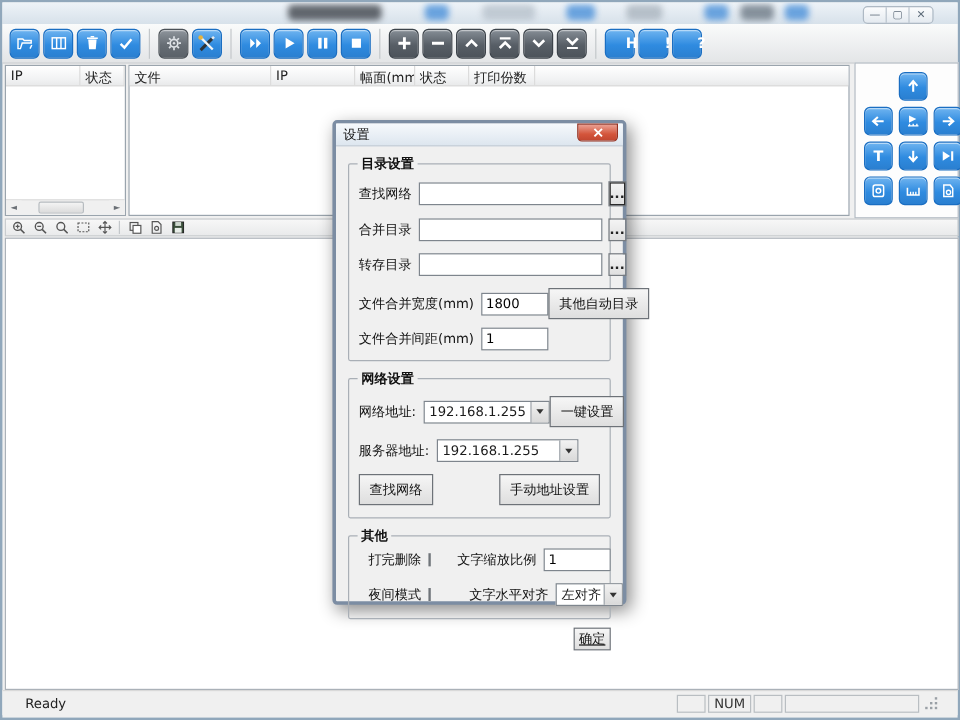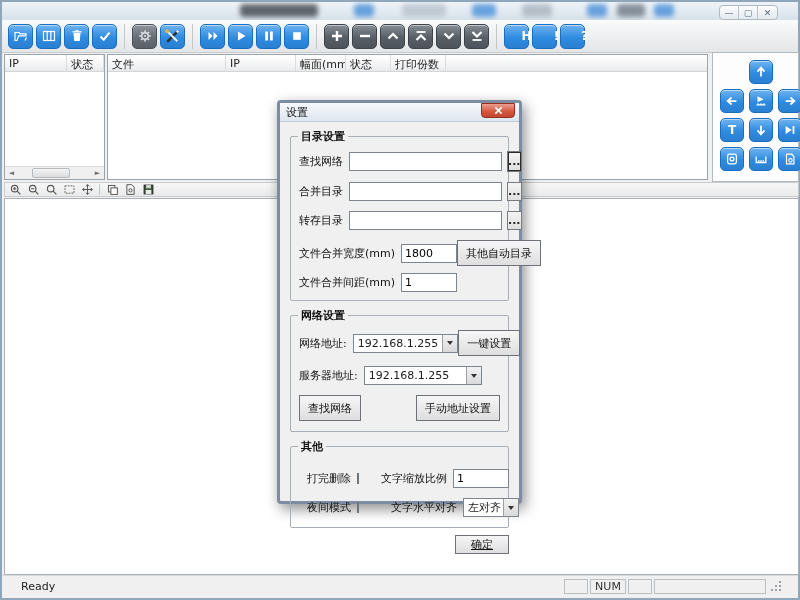--- a/index.html
+++ b/index.html
@@ -89,21 +89,21 @@
   .num-input { width:56px; margin-left:6px; }
   .pushbtn { height:20px; border:1px solid #6d7278; background:linear-gradient(#f6f6f6,#dedede);
     display:flex; align-items:center; justify-content:center; padding:12px 8px; color:#111; white-space:nowrap; }
   .combo { display:flex; align-items:center; height:19px; border:1px solid #7e858d; background:#fff; }
   .combo-text { flex:1; padding:0 4px; white-space:nowrap; overflow:hidden; }
   .combo-btn { width:15px; height:100%; border-left:1px solid #9aa0a6; background:linear-gradient(#f2f2f2,#d9d9d9);
     display:flex; align-items:center; justify-content:center; }
   .arrow-down-glyph { width:0; height:0; border-left:3px solid transparent; border-right:3px solid transparent; border-top:4px solid #333; }
   .checkbox { width:11px; height:11px; border:1px solid #707必7a; border:1px solid #70757a; background:#fff; margin-left:6px; }
   .ok-row { display:flex; justify-content:flex-end; margin-top:7px; }
-  .ok-btn { width:54px; height:19px; border:1px solid #6d7278; background:linear-gradient(#f6f6f6,#dedede);
+  .ok-btn { width:31px; height:19px; border:1px solid #6d7278; background:linear-gradient(#f6f6f6,#dedede);
     display:flex; align-items:center; justify-content:center; color:#111;text-decoration:underline; }
 </style>
 </head>
 <body>
 
 <div class="window">
 
   <div class="titlebar">
     <div class="blob" style="left:238px;width:78px;background:#40454c"></div>
     <div class="blob" style="left:352px;width:20px;background:#4a90d9"></div>
@@ -450,21 +450,21 @@
                 <span class="arrow-down-glyph"></span>
               </span>
           </div>
         </div>
         <div class="frow" style="margin-bottom:4px;justify-content:space-between;gap:16px">
           <div class="pushbtn">查找网络</div>
           <div class="pushbtn">手动地址设置</div>
         </div>
       </div>
 
-      <div class="group" style="margin-top:14px;padding-top:22px">
+      <div class="group" style="margin-top:14px;padding-top:10px">
         <span class="legend">其他</span>
         <div class="frow" style="padding-left:8px">
           <span class="flabel">打完删除</span>
           <span class="checkbox"></span>
           <span class="flabel" style="margin-left:22px">文字缩放比例</span>
           <input class="tinput num-input" value="1" style="">
         </div>
         <div class="frow" style="margin-bottom:4px;padding-left:8px">
           <span class="flabel">夜间模式</span>
           <span class="checkbox"></span>

